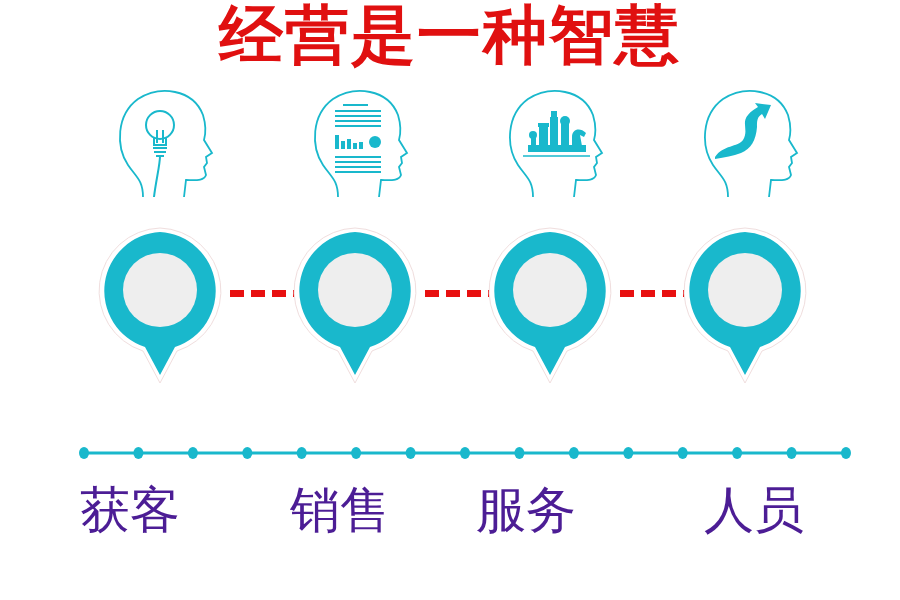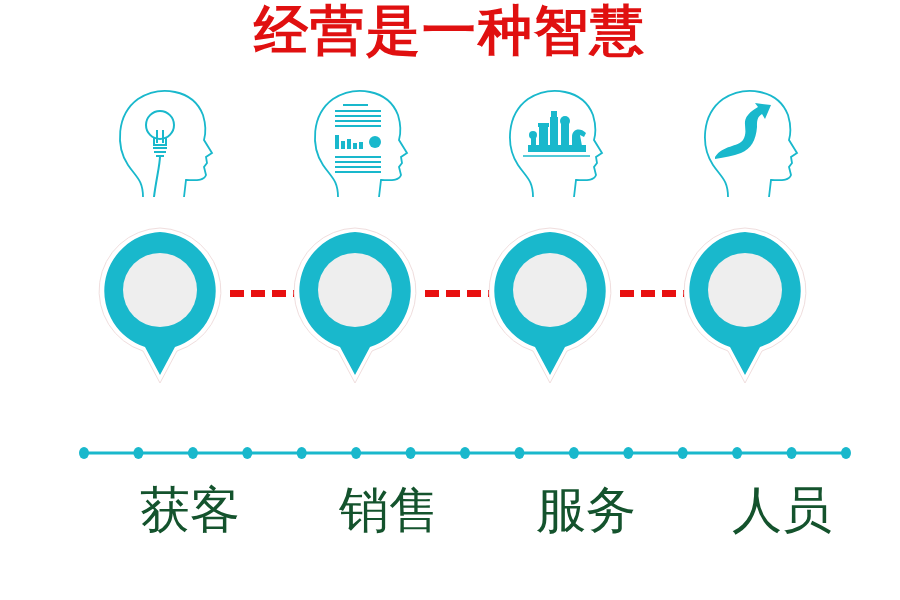--- a/index.html
+++ b/index.html
@@ -1,22 +1,22 @@
 <!DOCTYPE html>
 <html><head>
 <meta charset="utf-8">
 <style>
   html,body{margin:0;padding:0;background:#ffffff;}
   body{width:900px;height:600px;position:relative;overflow:hidden;font-family:"DejaVu Serif","Liberation Serif",serif;}
-  .title{position:absolute;left:0;width:900px;top:2px;text-align:center;font-size:54px;line-height:66px;color:#e01010;font-weight:bold;letter-spacing:2px;font-family:Liberation Mono, monospace;}
+  .title{position:absolute;left:0;width:900px;top:2px;text-align:center;font-size:64px;line-height:66px;color:#e01010;font-weight:bold;letter-spacing:2px;font-family:Liberation Sans, sans-serif;}
   .head{position:absolute;top:85px;width:110px;height:115px;}
   .pin{position:absolute;top:225px;width:130px;height:160px;}
   .connector{position:absolute;top:290px;height:7px;}
   .timeline{position:absolute;left:70px;top:440px;width:790px;height:26px;}
-  .label{position:absolute;top:478px;font-size:50px;line-height:64px;color:#14532d;text-align:right;width:160px;font-family:"DejaVu Serif","Liberation Serif",serif;}
+  .label{position:absolute;top:478px;font-size:50px;line-height:64px;color:#4c1d95;text-align:left;width:160px;font-family:"DejaVu Serif","Liberation Serif",serif;}
 </style>
 </head>
 <body>
 
 <div class="title">经营是一种智慧</div>
 
 <svg class="head" style="left:108px" viewBox="0 0 110 115">
   <path d="M35 112 C35 95 28 92 20 80 C8 62 8 30 30 14 C52 0 85 4 95 30 C98 40 98 48 96 55 L104 68 L98 72 L99 78 L96 82 L98 90 C96 96 88 95 78 95 L76 112" fill="none" stroke="#19b8cc" stroke-width="1.8"></path>
   <circle cx="52" cy="40" r="14" fill="none" stroke="#19b8cc" stroke-width="2"></circle>
   <path d="M46 52 L46 60 L58 60 L58 52 M49 45 L49 58 M55 45 L55 58 M45 63 L59 63 M46 67 L58 67 M48 71 L56 71 M52 71 C52 80 48 95 46 112" fill="none" stroke="#19b8cc" stroke-width="2"></path>
@@ -113,15 +113,15 @@
     <ellipse cx="503.9" cy="13" rx="5" ry="6"></ellipse>
       <ellipse cx="558.3" cy="13" rx="5" ry="6"></ellipse>
       <ellipse cx="612.7" cy="13" rx="5" ry="6"></ellipse>
     <ellipse cx="667.1" cy="13" rx="5" ry="6"></ellipse>
       <ellipse cx="721.6" cy="13" rx="5" ry="6"></ellipse>
       <ellipse cx="776" cy="13" rx="5" ry="6"></ellipse>
   </g>
 </svg>
 
 <div class="label" style="left:80px">获客</div>
-<div class="label" style="left:279px">销售</div>
+<div class="label" style="left:290px">销售</div>
 <div class="label" style="left:476px">服务</div>
-<div class="label" style="left:672px">人员</div>
+<div class="label" style="left:704px">人员</div>
 
 </body></html>

